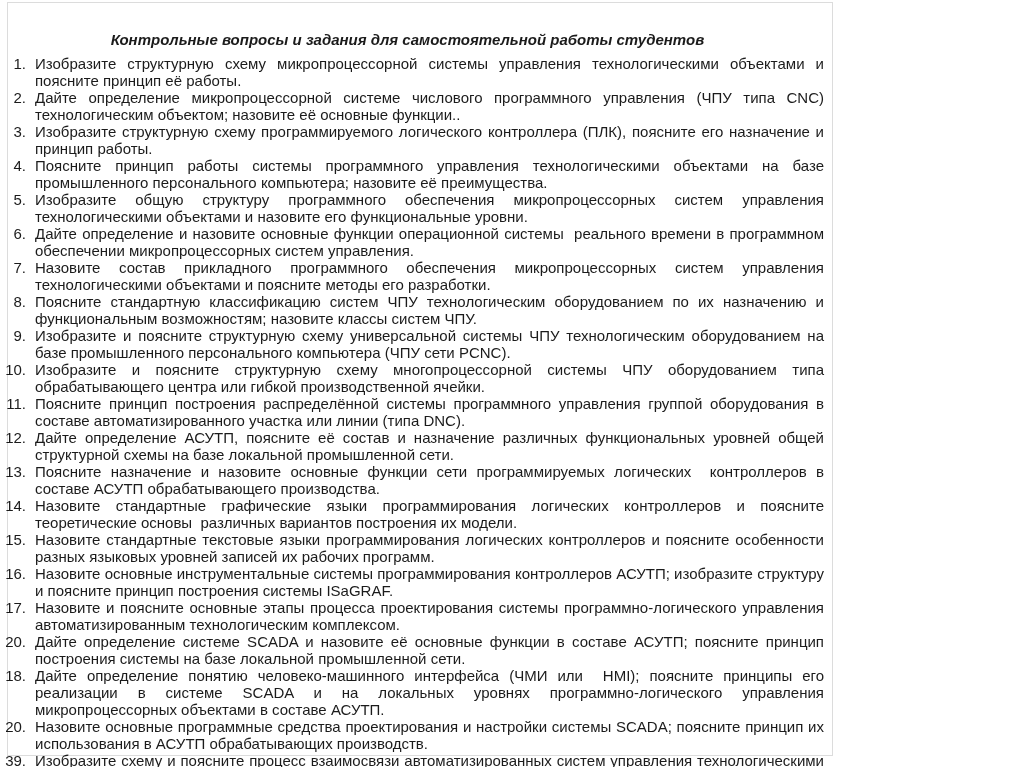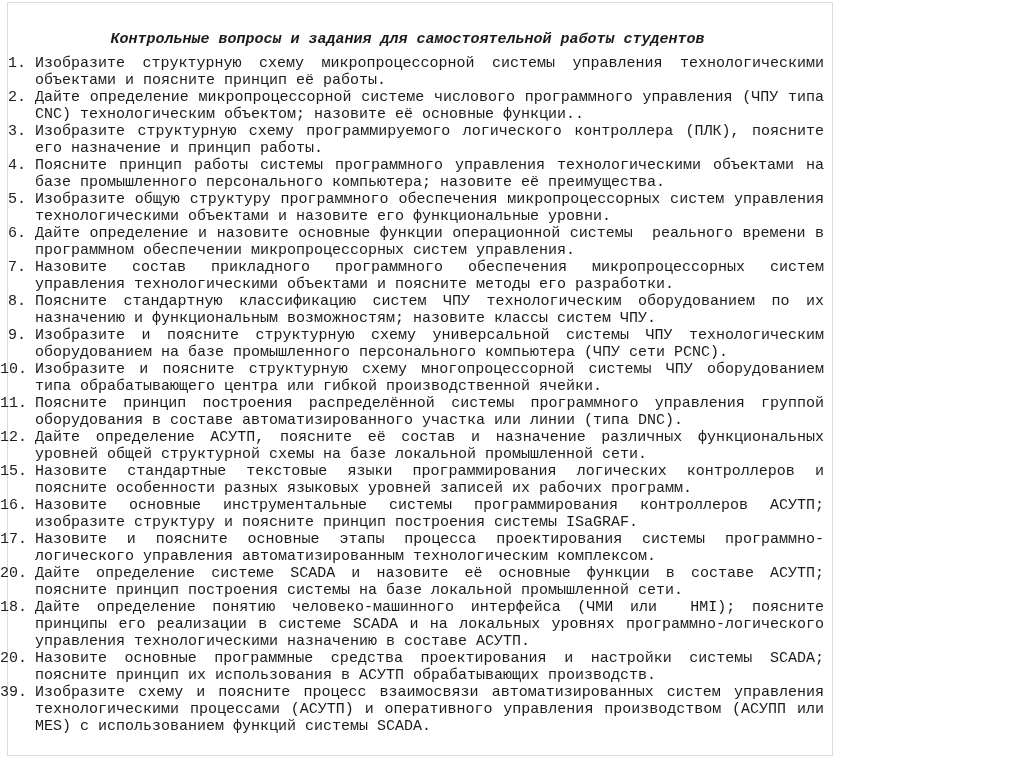--- a/index.html
+++ b/index.html
@@ -6,21 +6,21 @@
     margin: 0;
     padding: 0;
     background: #ffffff;
   }
   .page {
     position: relative;
     width: 840px;
     height: 767px;
     background: #ffffff;
     overflow: hidden;
-    font-family: Liberation Mono, monospace;
+    font-family: Liberation Sans, sans-serif;
     color: #1b1b1b;
   }
   .frame {
     position: absolute;
     left: 7px;
     top: 2px;
     right: 7px;
     bottom: 11px;
     border: 1px solid #dcdcdc;
     pointer-events: none;
@@ -74,22 +74,24 @@
         <li><span class="q-num">3.</span><span class="q-text">Изобразите структурную схему программируемого логического контроллера (ПЛК), поясните его назначение и принцип работы.</span></li>
         <li><span class="q-num">4.</span><span class="q-text">Поясните принцип работы системы программного управления технологическими объектами на базе промышленного персонального компьютера; назовите её преимущества.</span></li>
         <li><span class="q-num">5.</span><span class="q-text">Изобразите общую структуру программного обеспечения микропроцессорных систем управления технологическими объектами и назовите его функциональные уровни.</span></li>
         <li><span class="q-num">6.</span><span class="q-text">Дайте определение и назовите основные функции операционной системы  реального времени в программном обеспечении микропроцессорных систем управления.</span></li>
         <li><span class="q-num">7.</span><span class="q-text">Назовите состав прикладного программного обеспечения микропроцессорных систем управления технологическими объектами и поясните методы его разработки.</span></li>
         <li><span class="q-num">8.</span><span class="q-text">Поясните стандартную классификацию систем ЧПУ технологическим оборудованием по их назначению и функциональным возможностям; назовите классы систем ЧПУ.</span></li>
         <li><span class="q-num">9.</span><span class="q-text">Изобразите и поясните структурную схему универсальной системы ЧПУ технологическим оборудованием на базе промышленного персонального компьютера (ЧПУ сети PCNC).</span></li>
         <li><span class="q-num">10.</span><span class="q-text">Изобразите и поясните структурную схему многопроцессорной системы ЧПУ оборудованием типа обрабатывающего центра или гибкой производственной ячейки.</span></li>
         <li><span class="q-num">11.</span><span class="q-text">Поясните принцип построения распределённой системы программного управления группой оборудования в составе автоматизированного участка или линии (типа DNC).</span></li>
         <li><span class="q-num">12.</span><span class="q-text">Дайте определение АСУТП, поясните её состав и назначение различных функциональных уровней общей структурной схемы на базе локальной промышленной сети.</span></li>
+        <li><span class="q-num">13.</span><span class="q-text">Поясните назначение и назовите основные функции сети программируемых логических  контроллеров в составе АСУТП обрабатывающего производства.</span></li>
+        <li><span class="q-num">14.</span><span class="q-text">Назовите стандартные графические языки программирования логических контроллеров и поясните теоретические основы  различных вариантов построения их модели.</span></li>
         <li><span class="q-num">15.</span><span class="q-text">Назовите стандартные текстовые языки программирования логических контроллеров и поясните особенности разных языковых уровней записей их рабочих программ.</span></li>
         <li><span class="q-num">16.</span><span class="q-text">Назовите основные инструментальные системы программирования контроллеров АСУТП; изобразите структуру и поясните принцип построения системы ISaGRAF.</span></li>
         <li><span class="q-num">17.</span><span class="q-text">Назовите и поясните основные этапы процесса проектирования системы программно-логического управления автоматизированным технологическим комплексом.</span></li>
         <li><span class="q-num">20.</span><span class="q-text">Дайте определение системе SCADA и назовите её основные функции в составе АСУТП; поясните принцип построения системы на базе локальной промышленной сети.</span></li>
-        <li><span class="q-num">18.</span><span class="q-text">Дайте определение понятию человеко-машинного интерфейса (ЧМИ или  HMI); поясните принципы его реализации в системе SCADA и на локальных уровнях программно-логического управления технологическими назначению в составе АСУТП.</span></li>
+        <li><span class="q-num">18.</span><span class="q-text">Дайте определение понятию человеко-машинного интерфейса (ЧМИ или  HMI); поясните принципы его реализации в системе SCADA и на локальных уровнях программно-логического управления микропроцессорных объектами в составе АСУТП.</span></li>
         <li><span class="q-num">20.</span><span class="q-text">Назовите основные программные средства проектирования и настройки системы SCADA; поясните принцип их использования в АСУТП обрабатывающих производств.</span></li>
         <li><span class="q-num">39.</span><span class="q-text">Изобразите схему и поясните процесс взаимосвязи автоматизированных систем управления технологическими процессами (АСУТП) и оперативного управления производством (АСУПП или MES) с использованием функций системы SCADA.</span></li>
       </ol>
   </div>
 </div>
 
 </body></html>

